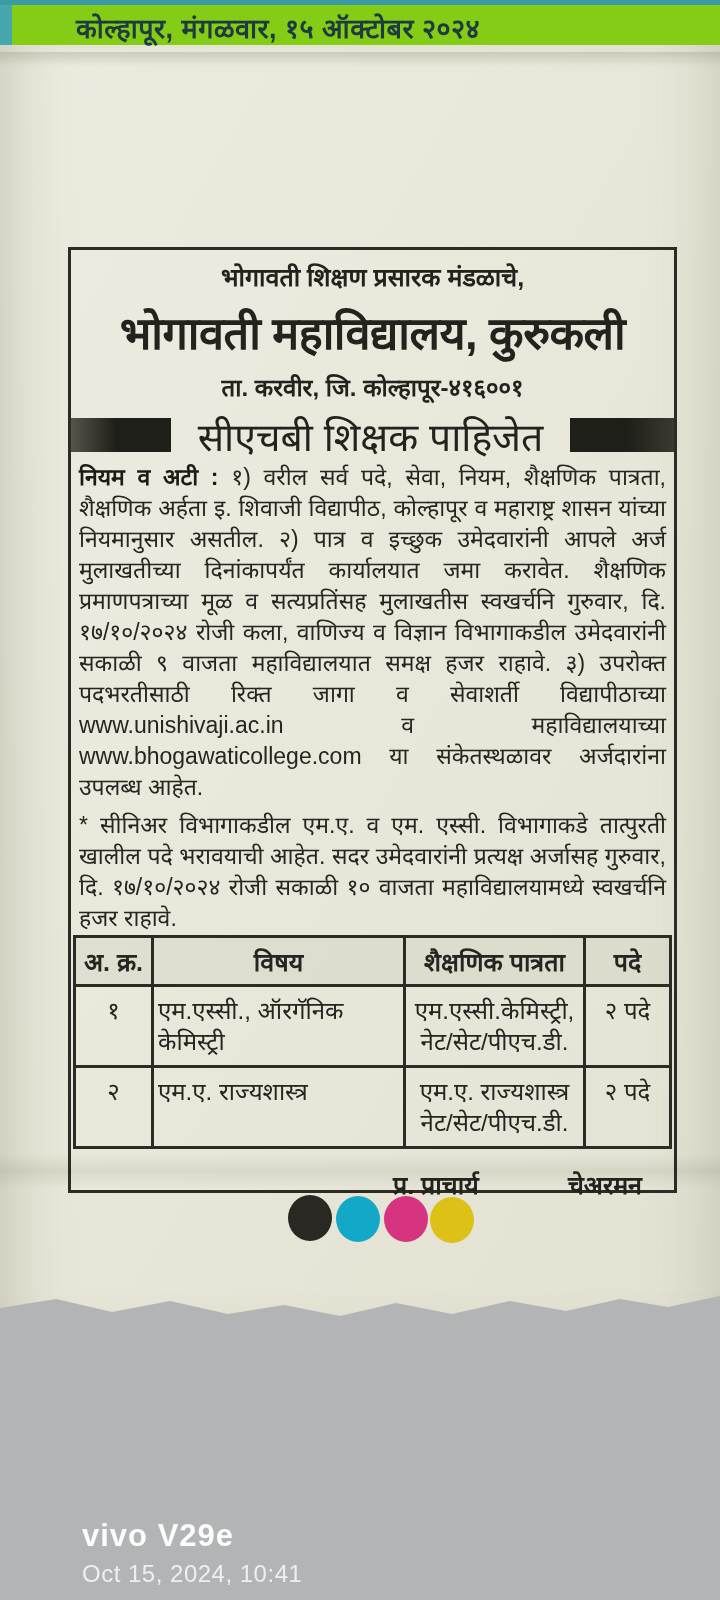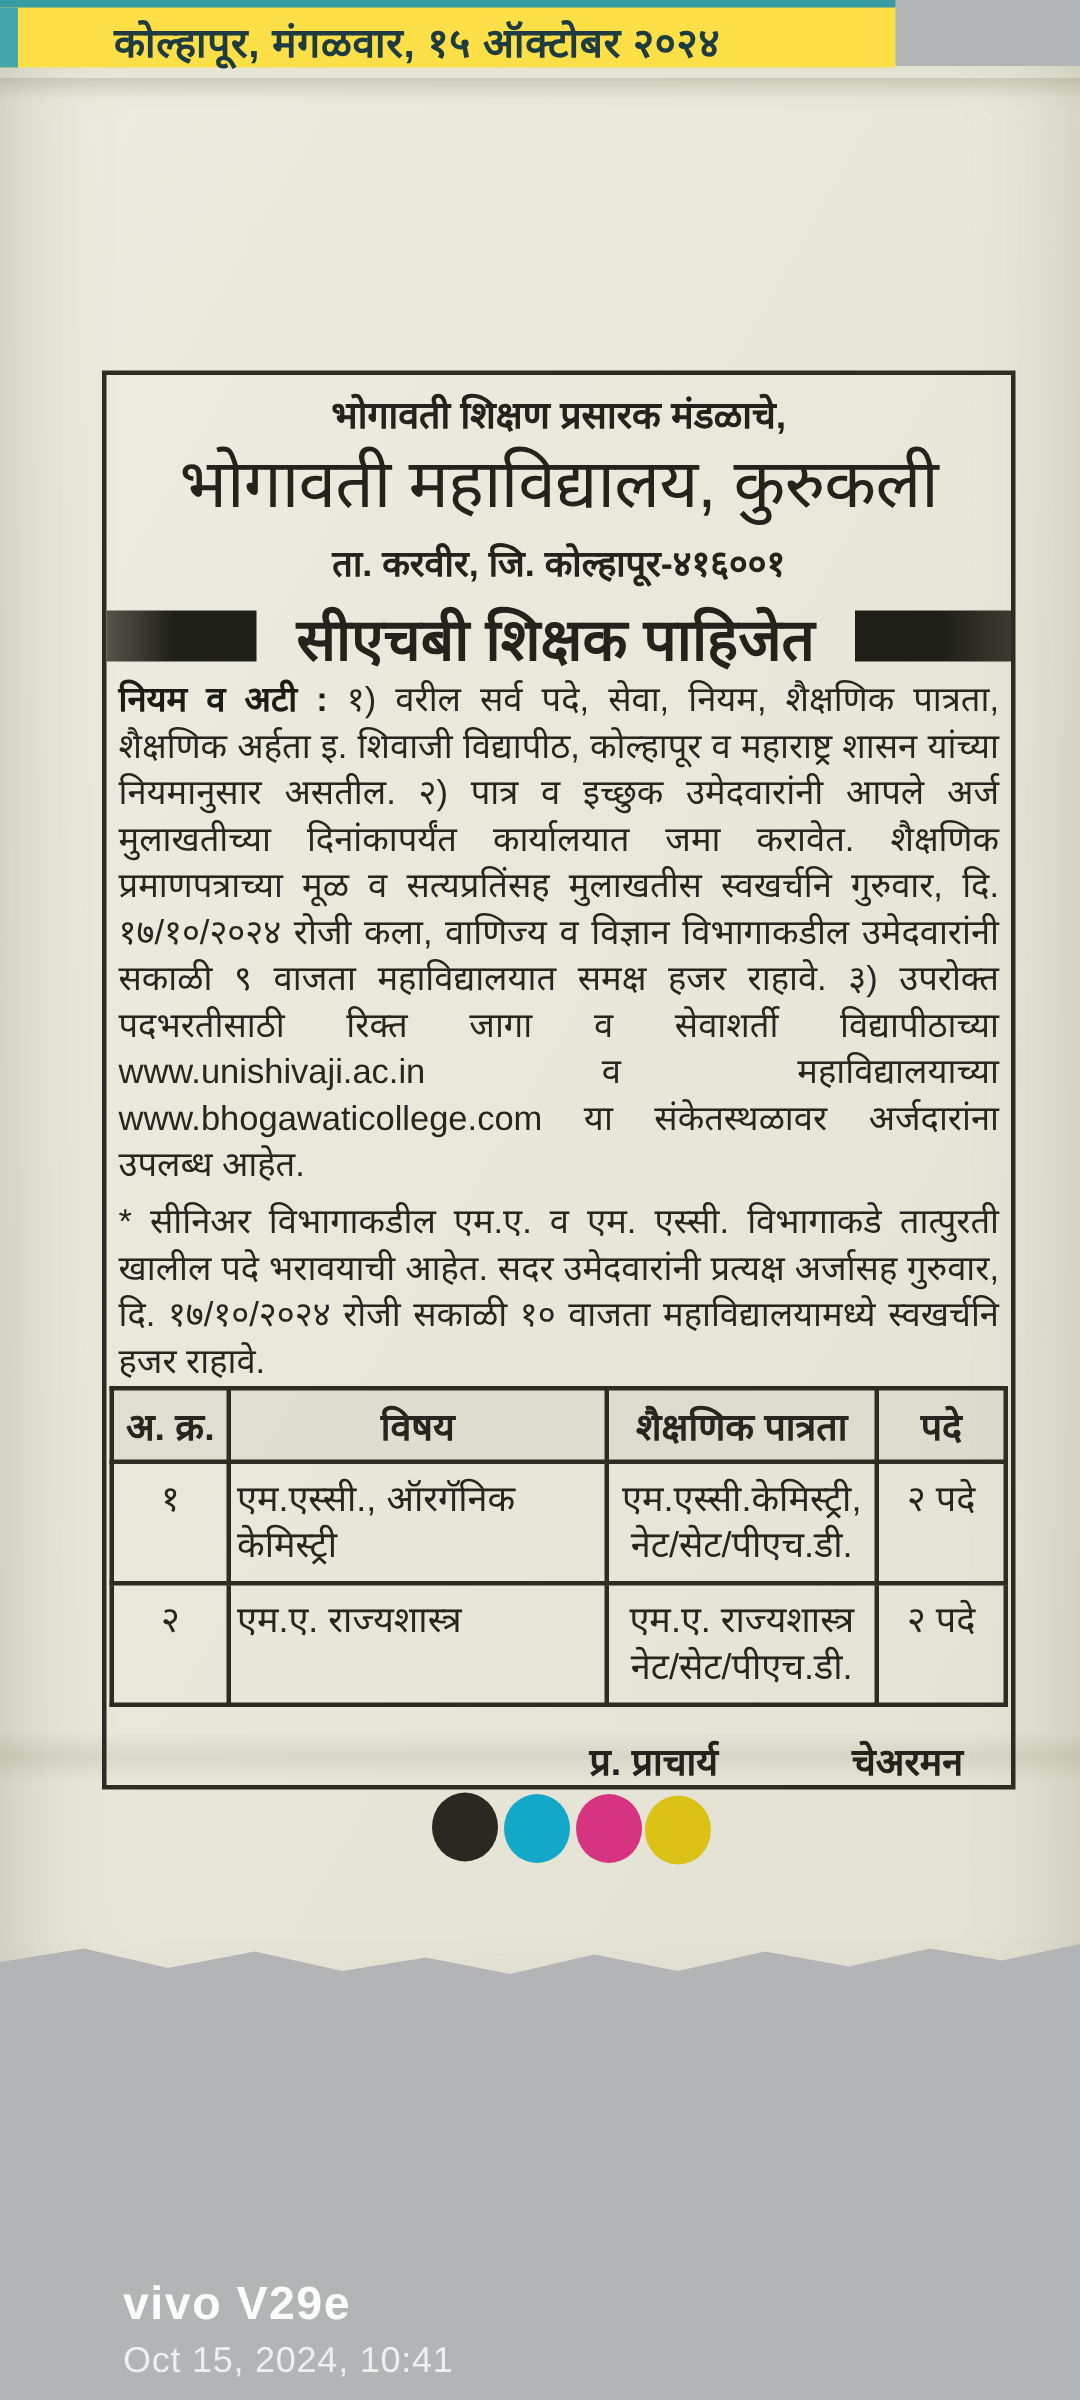--- a/index.html
+++ b/index.html
@@ -4,22 +4,22 @@
 <style>
   html,body{margin:0;padding:0;background:#888;}
   *{box-sizing:border-box;}
   .photo{
     position:relative;width:720px;height:1600px;margin:0 auto;
     background:#b2b4b6;overflow:hidden;
     font-family:"Liberation Sans",sans-serif;color:#23221d;
   }
   
   .dateline-bar{
-    position:absolute;left:0;top:0;width:597px;height:45px;
-    background:#fde047;border-top:5px solid #399ba4;
+    position:absolute;left:0;top:0;width:720px;height:45px;
+    background:#84cc16;border-top:5px solid #399ba4;
   }
   .dateline-bar .edge{position:absolute;left:0;top:0;width:12px;height:40px;background:#45a6ae;}
   .dateline-text{
     position:absolute;left:76px;top:4px;font-size:27px;font-weight:bold;
     color:#1d3b40;letter-spacing:.5px;white-space:nowrap;
   }
   
   .paper{
     position:absolute;left:0;top:44px;width:720px;height:1276px;
     background:linear-gradient(120deg,#ecebdf 0%,#e8e7d9 45%,#e3e1d2 100%);
@@ -37,27 +37,27 @@
   .crease{
     position:absolute;left:0;top:1110px;width:720px;height:34px;
     background:linear-gradient(to bottom,rgba(0,0,0,0),rgba(95,95,70,.12),rgba(0,0,0,0));
   }
   
   .clip-box{
     position:absolute;left:68px;top:203px;width:609px;height:946px;
     border:3px solid #2d2c24;padding:0 0;background:rgba(255,255,250,.06);
   }
   .society-line{margin-top:12px;text-align:center;font-size:25px;font-weight:bold;line-height:30px;}
-  .college-name{margin-top:1px;text-align:center;font-size:45px;font-weight:normal;line-height:60px;letter-spacing:-.5px;}
+  .college-name{margin-top:12px;text-align:center;font-size:45px;font-weight:bold;line-height:60px;letter-spacing:-.5px;}
   .address-line{margin-top:7px;text-align:center;font-size:24px;font-weight:bold;line-height:34px;}
   .banner{display:flex;align-items:center;margin-top:10px;height:40px;}
   .banner .bar{height:34px;background:#23231d;}
   .banner .bar.left{width:100px;background:linear-gradient(to right,#55554c,#1f1f19 45%);}
   .banner .bar.right{width:104px;background:linear-gradient(to right,#1f1f19 55%,#3a3a32);}
-  .banner .banner-title{flex:1;text-align:center;font-size:39px;font-weight:bold;white-space:nowrap;}
+  .banner .banner-title{flex:1;text-align:center;font-size:39px;font-weight:normal;white-space:nowrap;}
   .body-par{
     margin:7px 8px 0 8px;font-size:23px;line-height:31px;
     text-align:justify;text-align-last:left;color:#26251f;
   }
   .body-par.first{text-indent:32px;margin-top:8px;}
   .body-par b{color:#1c1b16;}
   
   table.ad-table{
     border-collapse:collapse;margin:1px 0 0 2px;width:598px;
     font-size:24px;color:#26251f;table-layout:fixed;

